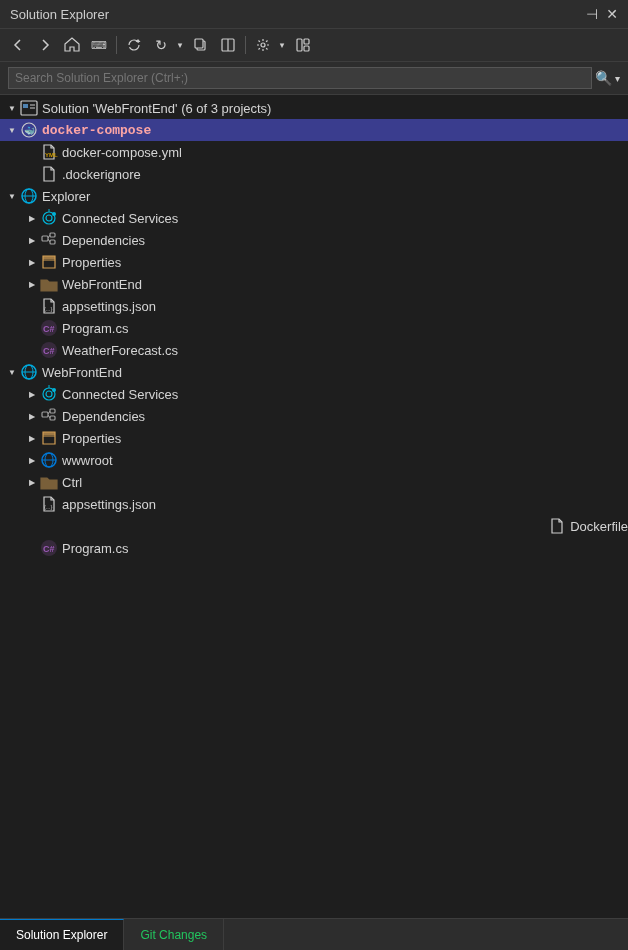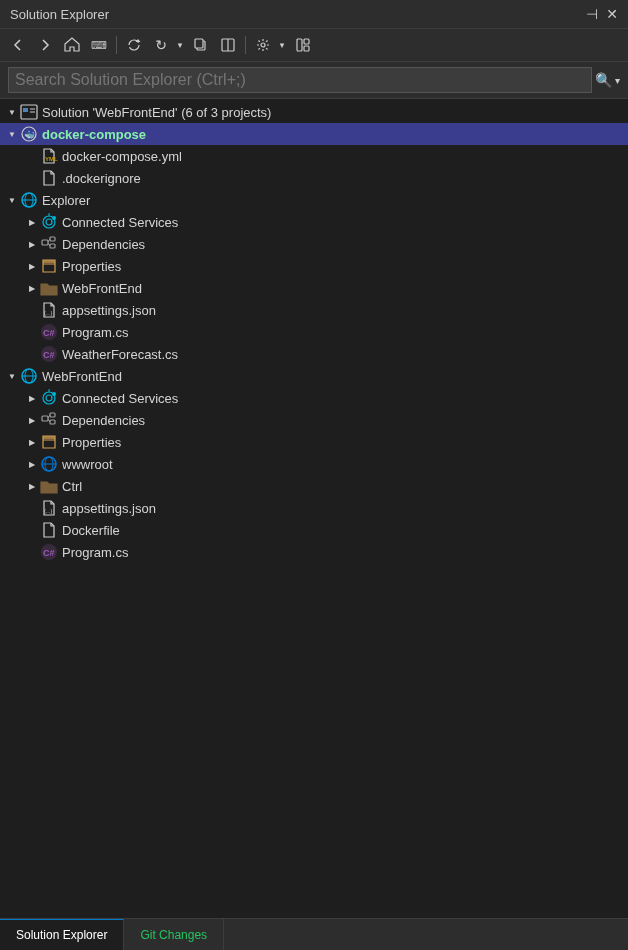--- a/index.html
+++ b/index.html
@@ -86,21 +86,21 @@
       align-items: center;
       border-bottom: 1px solid #3d3d3d;
       flex-shrink: 0;
     }
     .search-input {
       background: #3c3c3c;
       border: 1px solid #555;
       color: #bef264;
       padding: 3px 6px;
       flex: 1;
-      font-size: 16px;
+      font-size: 12px;
       outline: none;
     }
     .search-icon-btn {
       color: #cccccc;
       margin-left: 4px;
       cursor: pointer;
       font-size: 14px;
     }
 
     
@@ -140,21 +140,21 @@
       align-items: center;
       justify-content: center;
       margin-right: 4px;
       flex-shrink: 0;
       font-size: 14px;
     }
     .tree-item .node-label {
       font-size: 13px;
       color: #d4d4d4;
     }
-    .tree-item.selected .node-label { color: #86efac; font-weight: 600; }
+    .tree-item.selected .node-label { color: #fca5a5; font-weight: 600; font-family: Liberation Mono, monospace; }
 
     
     .tab-bar {
       display: flex;
       background: #2d2d2d;
       border-top: 1px solid #3d3d3d;
       flex-shrink: 0;
       height: 32px;
     }
     .tab-item {
@@ -453,21 +453,21 @@
       <span class="expander"></span>
       <span class="node-icon">
         <svg width="18" height="18" viewBox="0 0 18 18">
           <path d="M4 2h7l3 3v11H4z" stroke="#cccccc" stroke-width="1.2" fill="none"></path>
           <path d="M11 2v3h3" stroke="#cccccc" stroke-width="1.2" fill="none"></path>
           <text x="4" y="14" font-size="5.5" fill="#cccccc">{...}</text>
         </svg>
       </span>
       <span class="node-label">appsettings.json</span>
     </div>
-    <div class="tree-item" style="padding-left: 24px;">
+    <div class="tree-item" style="padding-left: 24px; justify-content: flex-end;">
       <span class="expander"></span>
       <span class="node-icon">
         <svg width="18" height="18" viewBox="0 0 18 18">
           <path d="M4 2h7l3 3v11H4z" stroke="#cccccc" stroke-width="1.2" fill="none"></path>
           <path d="M11 2v3h3" stroke="#cccccc" stroke-width="1.2" fill="none"></path>
         </svg>
       </span>
       <span class="node-label">Dockerfile</span>
     </div>
     <div class="tree-item" style="padding-left: 24px;">

